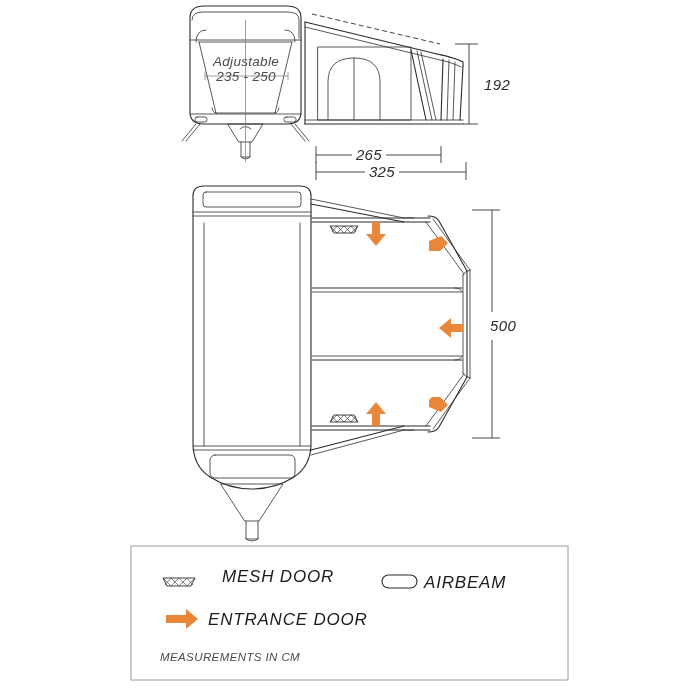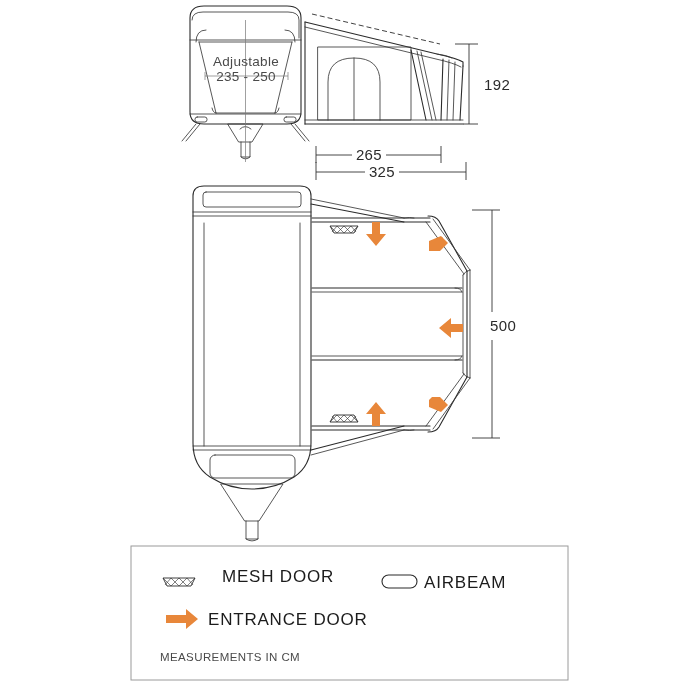--- a/index.html
+++ b/index.html
@@ -7,20 +7,21 @@
     padding: 0;
     background: #ffffff;
   }
   #page {
     position: relative;
     width: 700px;
     height: 700px;
     background: #ffffff;
     font-family: "Liberation Sans", sans-serif;
     overflow: hidden;
+    font-style: italic;
   }
   svg.layer {
     position: absolute;
     left: 0;
     top: 0;
     width: 700px;
     height: 700px;
   }
   .ln {
     fill: none;

